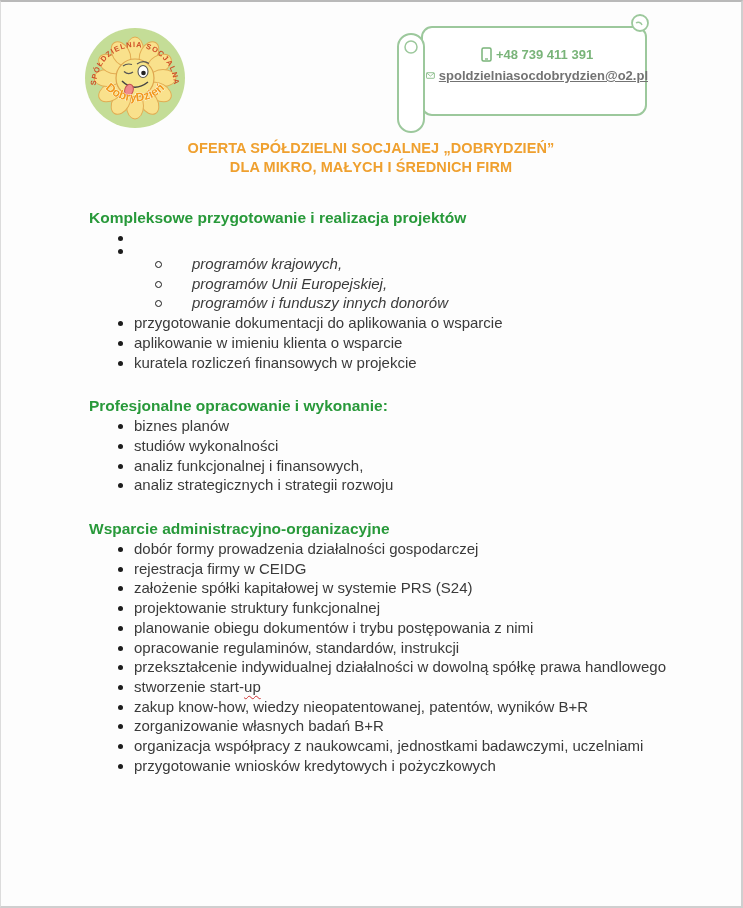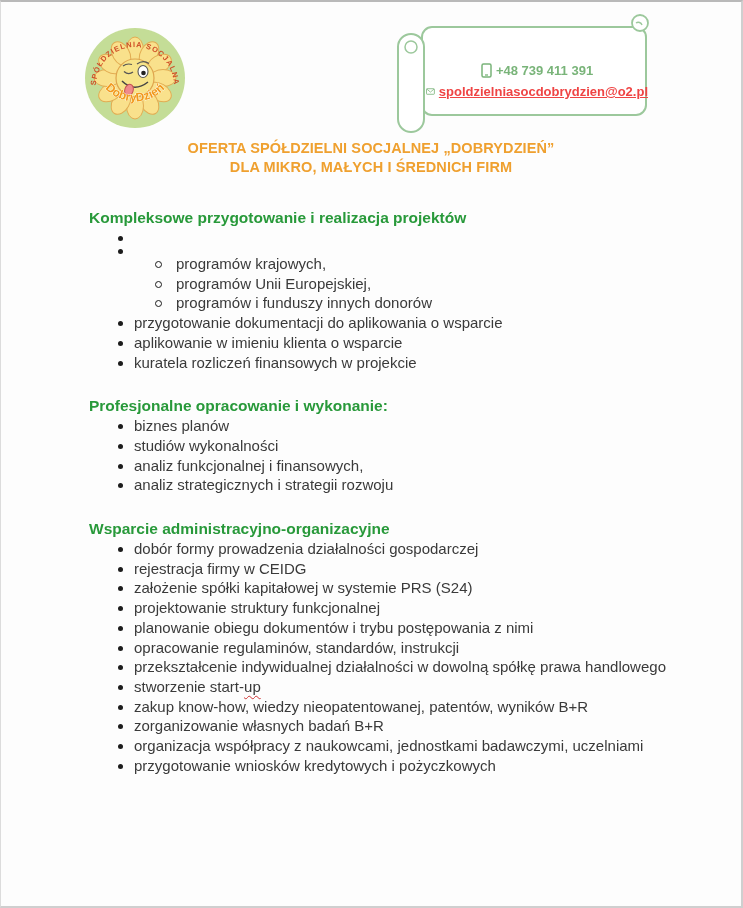--- a/index.html
+++ b/index.html
@@ -13,46 +13,46 @@
     border-right:2px solid #cfcfcf;
     border-bottom:2px solid #cfcfcf;
     font-family:"Liberation Sans", sans-serif;
     overflow:hidden;
   }
   
   .logo{position:absolute;left:82px;top:24px;width:104px;height:104px;}
   .banner{position:absolute;left:391px;top:10px;width:262px;height:124px;}
   .banner svg.scroll{position:absolute;left:0;top:0;}
   .banner .contact{
-    position:absolute;left:34px;top:48px;width:222px;
+    position:absolute;left:34px;top:32px;width:222px;
     text-align:center;color:#79B479;font-size:13px;font-weight:bold;
     line-height:21px;
   }
   .contact-row{display:flex;justify-content:center;align-items:center;gap:4px;}
-  .contact a{color:#ef4444;text-decoration:underline;cursor:pointer;}
+  .contact a{color:#737373;text-decoration:underline;cursor:pointer;}
   
   .doc-title{
     position:absolute;top:137px;left:0;width:100%;
     text-align:center;color:#EFA02F;font-weight:bold;
     font-size:14.5px;line-height:19px;letter-spacing:0.1px;
   }
   
   .content{position:absolute;top:206px;left:88px;width:614px;color:#3a3a3a;}
   .content-section + .content-section{margin-top:24px;}
   .section-heading{
     margin:0;font-size:15.5px;font-weight:bold;color:#28993A;line-height:20px;
   }
   ul.bullet-list, ul.sub-bullet-list{list-style:none;margin:0;padding:0;}
   li.li{display:block;font-size:15px;line-height:19.7px;}
   .row{display:flex;align-items:flex-start;}
   .b{flex:0 0 auto;}
   .dot{width:5px;height:5px;border-radius:50%;background:#1c1c1c;margin-left:29px;margin-top:8px;}
   .circle{width:5px;height:5px;border-radius:50%;border:1.2px solid #1c1c1c;background:transparent;margin-left:66px;margin-top:7px;}
   .t{margin-left:11px;white-space:pre-wrap;}
-  .sub-bullet-list .t{margin-left:14px;}
+  .sub-bullet-list .t{margin-left:30px;font-style:italic;}
   .squiggle{
     text-decoration-line:underline;
     text-decoration-style:wavy;
     text-decoration-color:#C33;
     text-decoration-thickness:1px;
     text-underline-offset:3px;
   }
 </style>
 </head>
 <body>

